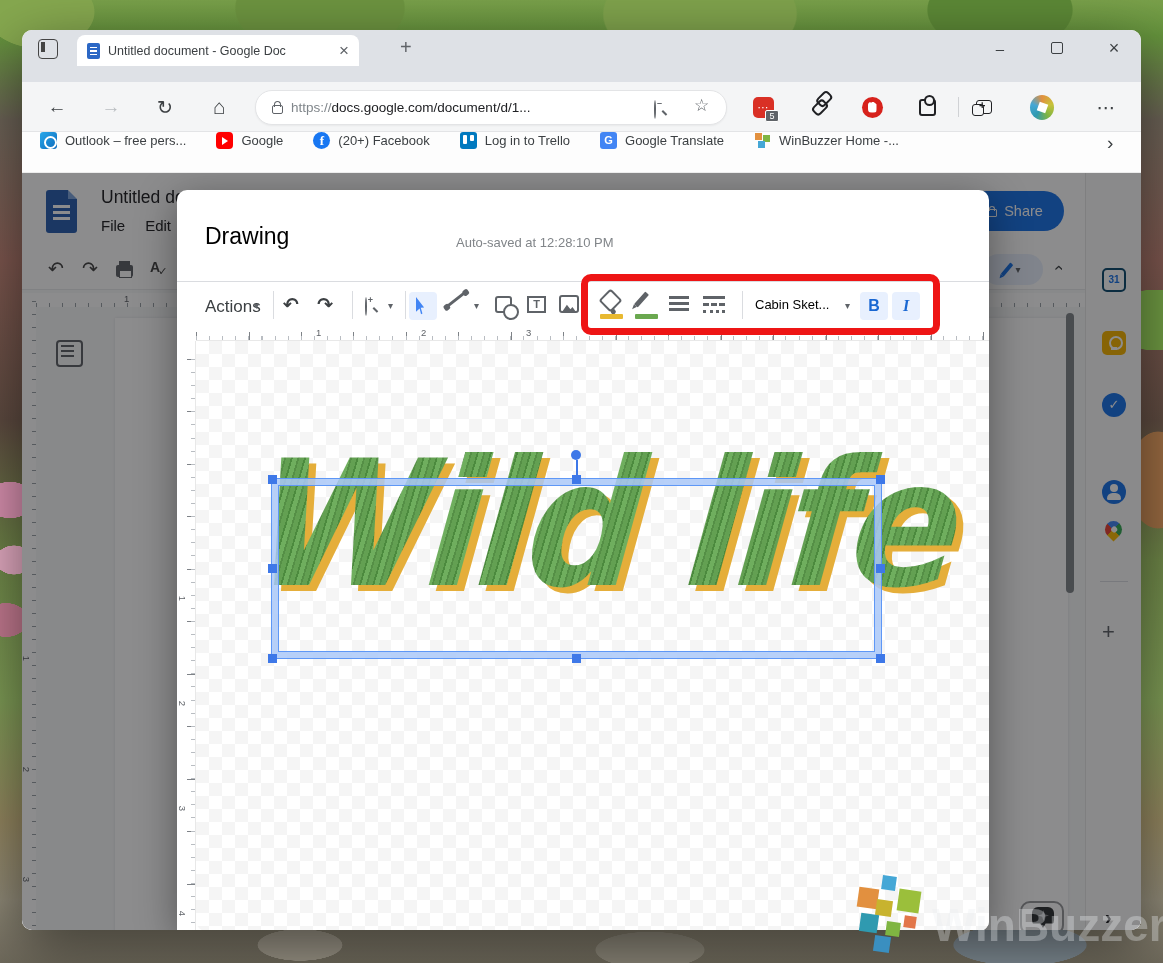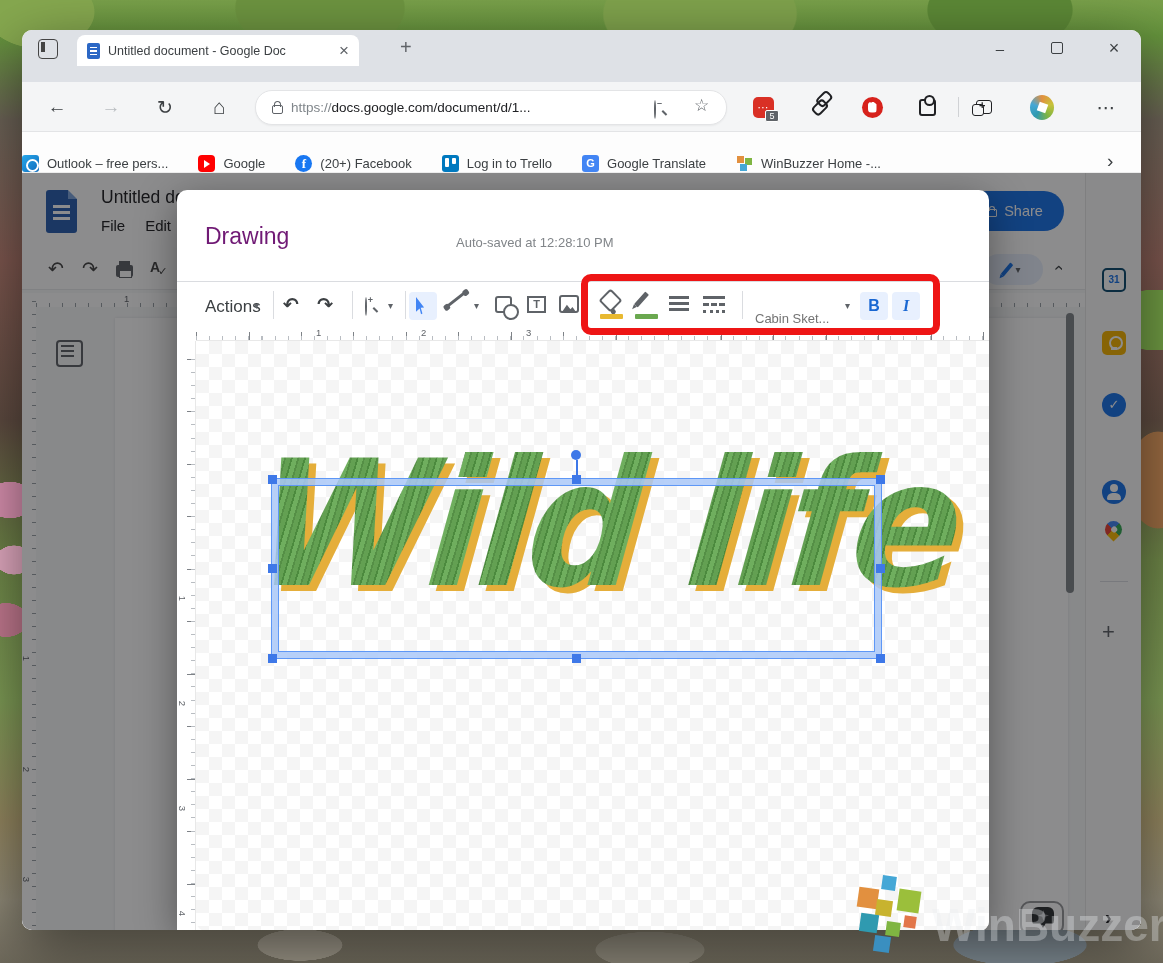--- a/index.html
+++ b/index.html
@@ -70,21 +70,21 @@
     border-radius:50%;background:#f4f5f6}
   .collections{width:14px;height:12px;border:1.8px solid #202124;border-radius:3px;position:relative}
   .collections::before{content:"";position:absolute;left:-5px;top:3px;width:10px;height:10px;
     border:1.8px solid #202124;border-radius:3px;background:#f4f5f6}
   .collections::after{content:"+";position:absolute;left:2px;top:-2px;font-size:11px;font-weight:700;color:#202124}
   .profilepic{width:25px;height:25px;border-radius:50%;background:
     conic-gradient(#e2903f,#c8c23a,#7fb542,#2f9ab0,#45a7d6,#e2903f);position:relative}
   .profilepic::after{content:"";position:absolute;left:8px;top:8px;width:9px;height:9px;background:#fff;
     transform:rotate(20deg)}
   .bookmarksrow{position:relative;height:40px;background:#fdfdfd;border-bottom:1px solid #ececec;
-    display:flex;align-items:flex-end;gap:30px}
+    display:flex;align-items:flex-start;padding-left:18px;gap:30px}
   .bm{display:flex;align-items:center;gap:8px;font-size:13px;color:#3c4043;white-space:nowrap}
   .fav{width:17px;height:17px;border-radius:3px;flex:none;position:relative}
   .fav-outlook{background:linear-gradient(135deg,#28a8ea,#0f6cbd)}
   .fav-outlook::after{content:"";position:absolute;left:4px;top:4px;width:9px;height:9px;border:2.2px solid #fff;border-radius:50%}
   .fav-youtube{background:#f00;border-radius:4px}
   .fav-youtube::after{content:"";position:absolute;left:6px;top:5px;border-left:6px solid #fff;
     border-top:4px solid transparent;border-bottom:4px solid transparent}
   .fav-facebook{background:#1877f2;border-radius:50%;color:#fff;font:700 13px "Liberation Serif",serif;
     text-align:center;line-height:17px}
   .fav-trello{background:#0079bf}
@@ -161,21 +161,21 @@
     border-radius:10px;box-sizing:border-box}
   .gembtn .blob{position:absolute;left:10px;top:4px;width:22px;height:21px;background:#2f3133;
     border-radius:6px 6px 8px 8px;clip-path:polygon(0 0,100% 0,100% 78%,62% 78%,50% 100%,38% 78%,0 78%)}
   .gembtn .star{position:absolute;left:16px;top:7px;width:11px;height:11px;background:#8a8d90;
     clip-path:polygon(50% 0,62% 38%,100% 50%,62% 62%,50% 100%,38% 62%,0 50%,38% 38%)}
   .panel-chevron{position:absolute;left:1083px;top:733px;font-size:20px;color:#202124;font-weight:700}
   .dim{position:absolute;inset:0;background:rgba(10,10,12,.47);z-index:10}
   
   .dialog{position:absolute;left:155px;top:17px;width:812px;height:741px;background:#fff;border-radius:10px;
     z-index:20;box-shadow:0 10px 40px rgba(0,0,0,.4)}
-  .dlg-title{position:absolute;left:28px;top:33px;font-size:23px;color:#701a75}
+  .dlg-title{position:absolute;left:28px;top:33px;font-size:23px;color:#000000}
   .dlg-autosave{position:absolute;left:279px;top:45px;font-size:13px;color:#818589}
   .dlg-save{position:absolute;left:612px;top:27px;width:171px;height:40px;background:#1a73e8;border-radius:5px;
     color:#fff;font-size:14.5px;font-weight:600;display:flex;align-items:center;justify-content:center}
   .dlg-divider{position:absolute;left:0;top:91px;width:100%;height:1px;background:#dadce0}
   .tb-sep{position:absolute;top:101px;width:1px;height:28px;background:#dadce0}
   .tb-text{position:absolute;top:107px;font-size:17px;color:#3c4043}
   .caret{position:absolute;font-size:10px;color:#5f6368}
   .tb-glyph{position:absolute;top:102px;font-size:19px;color:#3c4043;line-height:26px}
   .toolbtn{position:absolute;top:102px;width:28px;height:28px;border-radius:4px;display:flex;
     align-items:center;justify-content:center}
@@ -202,21 +202,21 @@
   .pencil-ic{position:absolute;left:462px;top:101px;width:5px;height:17px;background:#5f6368;border-radius:1px;
     transform:rotate(42deg)}
   .pencil-ic::after{content:"";position:absolute;left:0;bottom:-5px;border-top:5px solid #5f6368;
     border-left:2.5px solid transparent;border-right:2.5px solid transparent}
   .weight-ic{position:absolute;left:492px;top:106px;width:20px;height:3px;background:#5f6368;
     box-shadow:0 6px 0 #5f6368,0 12px 0 #5f6368}
   .dash-ic{position:absolute;left:526px;top:106px;width:22px}
   .dash-ic div{height:0;border-top:3px solid #5f6368;margin-bottom:4px}
   .dash-ic .d2{border-top-style:dashed}
   .dash-ic .d3{border-top-style:dotted}
-  .fontname{position:absolute;left:578px;top:121px;width:86px;font-size:13px;color:#737373;white-space:nowrap}
+  .fontname{position:absolute;left:578px;top:107px;width:86px;font-size:13px;color:#000000;white-space:nowrap}
   .bi{font-size:16px;color:#1967d2}
   .redbox{position:absolute;left:404px;top:84px;width:359px;height:61px;border:7px solid #ee1515;
     border-radius:10px;box-sizing:border-box;z-index:60}
   .dlg-hruler{position:absolute;left:19px;top:136px;width:793px;height:15px;background:#fff;
     border-bottom:1px solid #e8e8e8;box-sizing:border-box;
     background-image:repeating-linear-gradient(90deg,#b9bdc2 0 1px,transparent 1px 13.1px),
       repeating-linear-gradient(90deg,#7e8287 0 1px,transparent 1px 52.5px);
     background-size:100% 4px,100% 8px;background-position:0 100%,0 100%;background-repeat:no-repeat}
   .dlg-vruler{position:absolute;left:0;top:151px;width:19px;height:590px;background:#fff;
     border-right:1px solid #e8e8e8;box-sizing:border-box;

